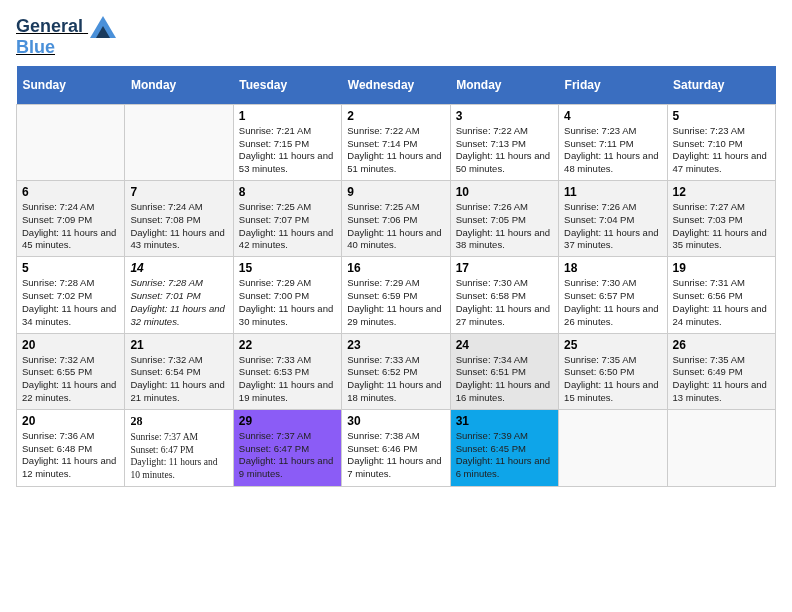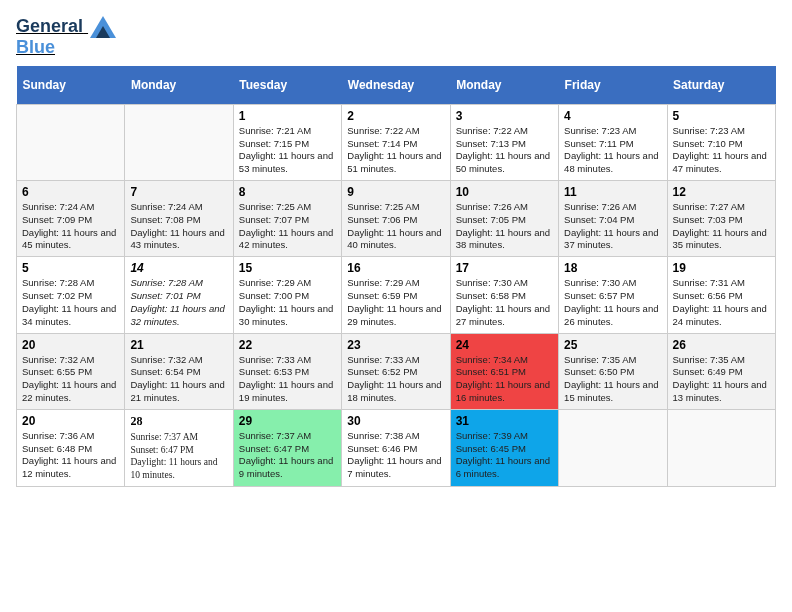--- a/index.html
+++ b/index.html
@@ -209,21 +209,21 @@
             <div class="cell-text">Sunrise: 7:32 AM<br>Sunset: 6:54 PM<br>Daylight: 11 hours and 21 minutes.</div>
           </td>
           <td style="background: rgb(242, 242, 242);">
             <div class="date-num">22</div>
             <div class="cell-text">Sunrise: 7:33 AM<br>Sunset: 6:53 PM<br>Daylight: 11 hours and 19 minutes.</div>
           </td>
           <td style="background: rgb(242, 242, 242);">
             <div class="date-num">23</div>
             <div class="cell-text">Sunrise: 7:33 AM<br>Sunset: 6:52 PM<br>Daylight: 11 hours and 18 minutes.</div>
           </td>
-          <td style="background: #ef4444; margin-top: 36px;">
+          <td style="background: #e5e5e5; margin-top: 36px;">
             <div class="date-num">24</div>
             <div class="cell-text">Sunrise: 7:34 AM<br>Sunset: 6:51 PM<br>Daylight: 11 hours and 16 minutes.</div>
           </td>
           <td style="background: rgb(242, 242, 242);">
             <div class="date-num">25</div>
             <div class="cell-text">Sunrise: 7:35 AM<br>Sunset: 6:50 PM<br>Daylight: 11 hours and 15 minutes.</div>
           </td>
           <td style="background: rgb(242, 242, 242);">
             <div class="date-num">26</div>
             <div class="cell-text">Sunrise: 7:35 AM<br>Sunset: 6:49 PM<br>Daylight: 11 hours and 13 minutes.</div>
@@ -231,21 +231,21 @@
         </tr>
         <tr>
           <td style="background: rgb(255, 255, 255);">
             <div class="date-num">20</div>
             <div class="cell-text">Sunrise: 7:36 AM<br>Sunset: 6:48 PM<br>Daylight: 11 hours and 12 minutes.</div>
           </td>
           <td style="background: rgb(255, 255, 255); font-family: Liberation Serif, serif;">
             <div class="date-num">28</div>
             <div class="cell-text">Sunrise: 7:37 AM<br>Sunset: 6:47 PM<br>Daylight: 11 hours and 10 minutes.</div>
           </td>
-          <td style="background: #86efac; margin-left: 16px;">
+          <td style="background: #8b5cf6; margin-left: 16px;">
             <div class="date-num">29</div>
             <div class="cell-text">Sunrise: 7:37 AM<br>Sunset: 6:47 PM<br>Daylight: 11 hours and 9 minutes.</div>
           </td>
           <td style="background: rgb(255, 255, 255);">
             <div class="date-num">30</div>
             <div class="cell-text">Sunrise: 7:38 AM<br>Sunset: 6:46 PM<br>Daylight: 11 hours and 7 minutes.</div>
           </td>
           <td style="background: #0ea5e9; margin-left: 32px;">
             <div class="date-num">31</div>
             <div class="cell-text">Sunrise: 7:39 AM<br>Sunset: 6:45 PM<br>Daylight: 11 hours and 6 minutes.</div>

